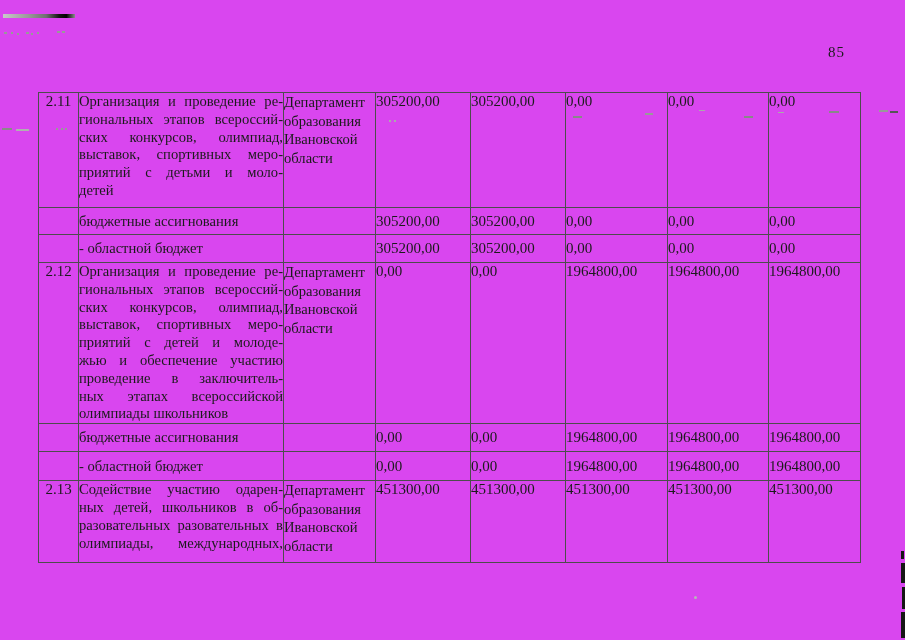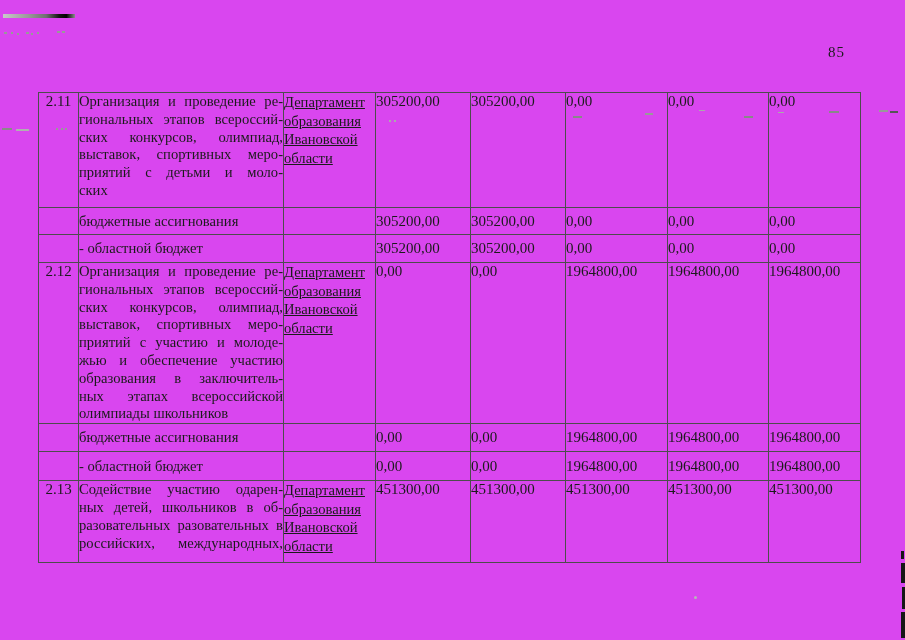--- a/index.html
+++ b/index.html
@@ -13,21 +13,21 @@
     position:absolute;left:38px;top:92px;width:822px;
     border-collapse:collapse;table-layout:fixed;
   }
   table.budget td{
     border:1px solid #4d4d4d;vertical-align:top;padding:0;overflow:hidden;
   }
   td.num-cell{text-align:center;font-size:15px;padding-top:6px;}
   td.activity-cell{font-size:14.6px;padding:4px 4px 0 5px;}
   td.activity-cell .ln{line-height:17.8px;text-align:justify;white-space:normal;}
   td.activity-cell .ln.j{text-align-last:justify;}
-  td.dept-cell{font-size:14.6px;padding:4px 2px 0 4px;line-height:18.6px;text-decoration:underline;}
+  td.dept-cell{font-size:14.6px;padding:4px 2px 0 4px;line-height:18.6px;}
   td.value-cell{font-size:15px;text-align:left;padding-top:7px;}
   tr.sub td{vertical-align:middle;}
   tr.sub td.value-cell{padding-top:0;}
   td.label-cell{font-size:14.6px;padding-left:6px;vertical-align:middle;}
   
   .art{position:absolute;background:#999;}
   .streak{
     left:3px;top:14px;width:72px;height:4px;
     background:linear-gradient(to right,#c9c9c9,#9a9a9a 35%,#6f6f6f 60%,#141414 78%,#000 88%,#8a8a8a);
   }
@@ -84,21 +84,21 @@
     </colgroup>
     <tbody>
         <tr class="main" style="height: 115px; margin-top: 40px;">
           <td class="num-cell">2.11</td>
           <td class="activity-cell">
             <div class="ln j">Организация и проведение ре-</div>
             <div class="ln j">гиональных этапов всероссий-</div>
             <div class="ln j">ских конкурсов, олимпиад,</div>
             <div class="ln j">выставок, спортивных меро-</div>
             <div class="ln j">приятий с детьми и моло-</div>
-            <div class="ln">ских</div>
+            <div class="ln">детей</div>
           </td>
           <td class="dept-cell">
             <div>Департамент</div>
             <div>образования</div>
             <div>Ивановской</div>
             <div>области</div>
           </td>
           <td class="value-cell">305200,00</td>
           <td class="value-cell">305200,00</td>
           <td class="value-cell">0,00</td>
@@ -125,23 +125,23 @@
           <td class="value-cell">0,00</td>
           <td class="value-cell">0,00</td>
         </tr>
         <tr class="main" style="height: 133px;">
           <td class="num-cell">2.12</td>
           <td class="activity-cell">
             <div class="ln j">Организация и проведение ре-</div>
             <div class="ln j">гиональных этапов всероссий-</div>
             <div class="ln j">ских конкурсов, олимпиад,</div>
             <div class="ln j">выставок, спортивных меро-</div>
-            <div class="ln j">приятий с участию и молоде-</div>
+            <div class="ln j">приятий с детей и молоде-</div>
             <div class="ln j">жью и обеспечение участию</div>
-            <div class="ln j">образования в заключитель-</div>
+            <div class="ln j">проведение в заключитель-</div>
             <div class="ln j">ных этапах всероссийской</div>
             <div class="ln">олимпиады школьников</div>
           </td>
           <td class="dept-cell">
             <div>Департамент</div>
             <div>образования</div>
             <div>Ивановской</div>
             <div>области</div>
           </td>
           <td class="value-cell">0,00</td>
@@ -169,21 +169,21 @@
           <td class="value-cell">1964800,00</td>
           <td class="value-cell">1964800,00</td>
           <td class="value-cell">1964800,00</td>
         </tr>
         <tr class="main" style="height: 82px;">
           <td class="num-cell">2.13</td>
           <td class="activity-cell">
             <div class="ln j">Содействие участию одарен-</div>
             <div class="ln j">ных детей, школьников в об-</div>
             <div class="ln j">разовательных разовательных в</div>
-            <div class="ln j">российских, международных,</div>
+            <div class="ln j">олимпиады, международных,</div>
           </td>
           <td class="dept-cell">
             <div>Департамент</div>
             <div>образования</div>
             <div>Ивановской</div>
             <div>области</div>
           </td>
           <td class="value-cell">451300,00</td>
           <td class="value-cell">451300,00</td>
           <td class="value-cell">451300,00</td>

